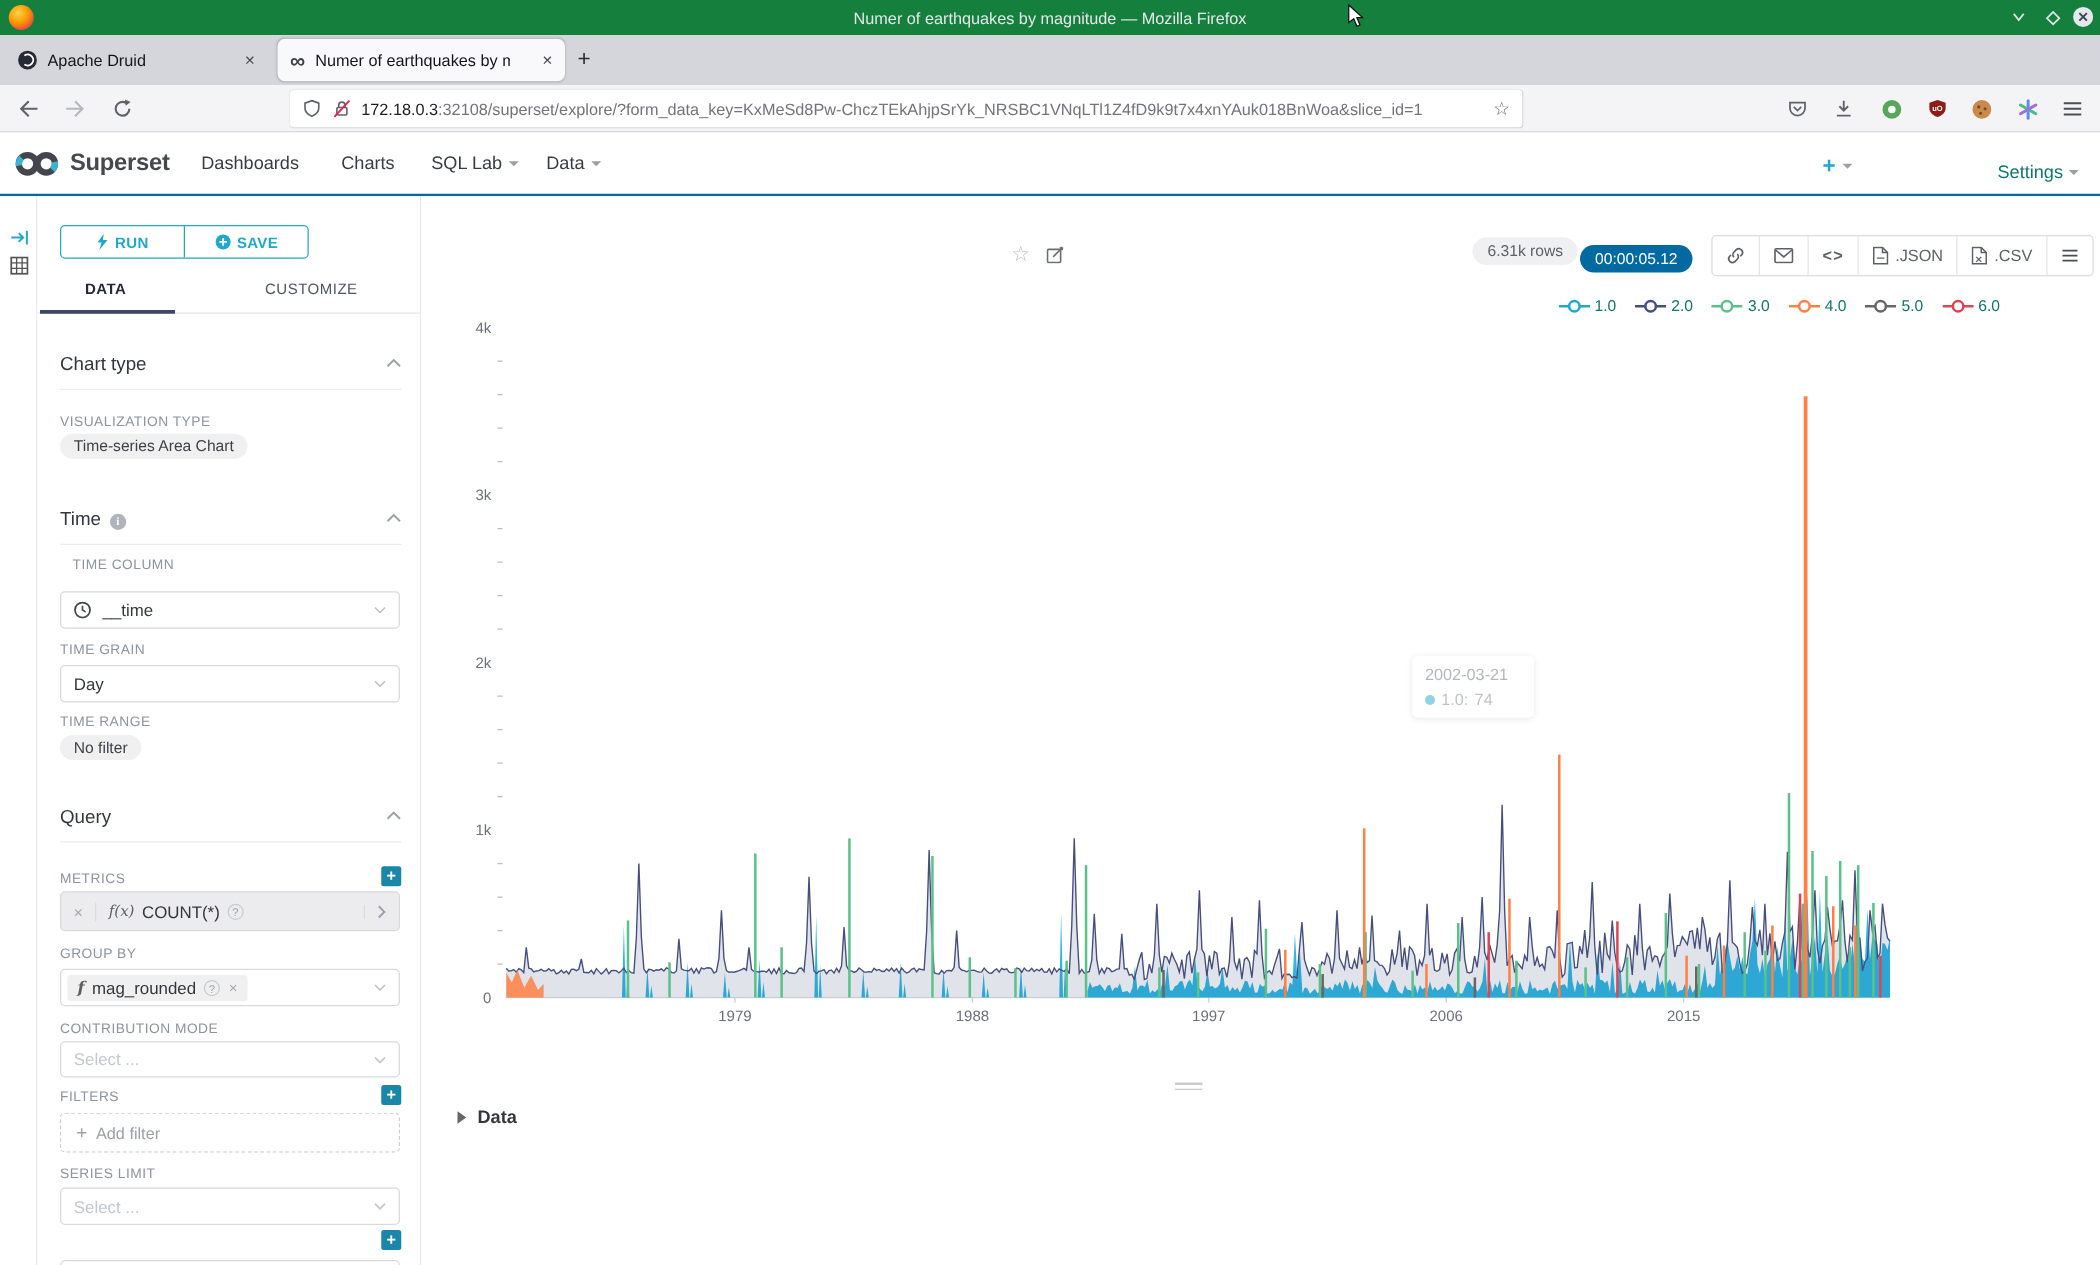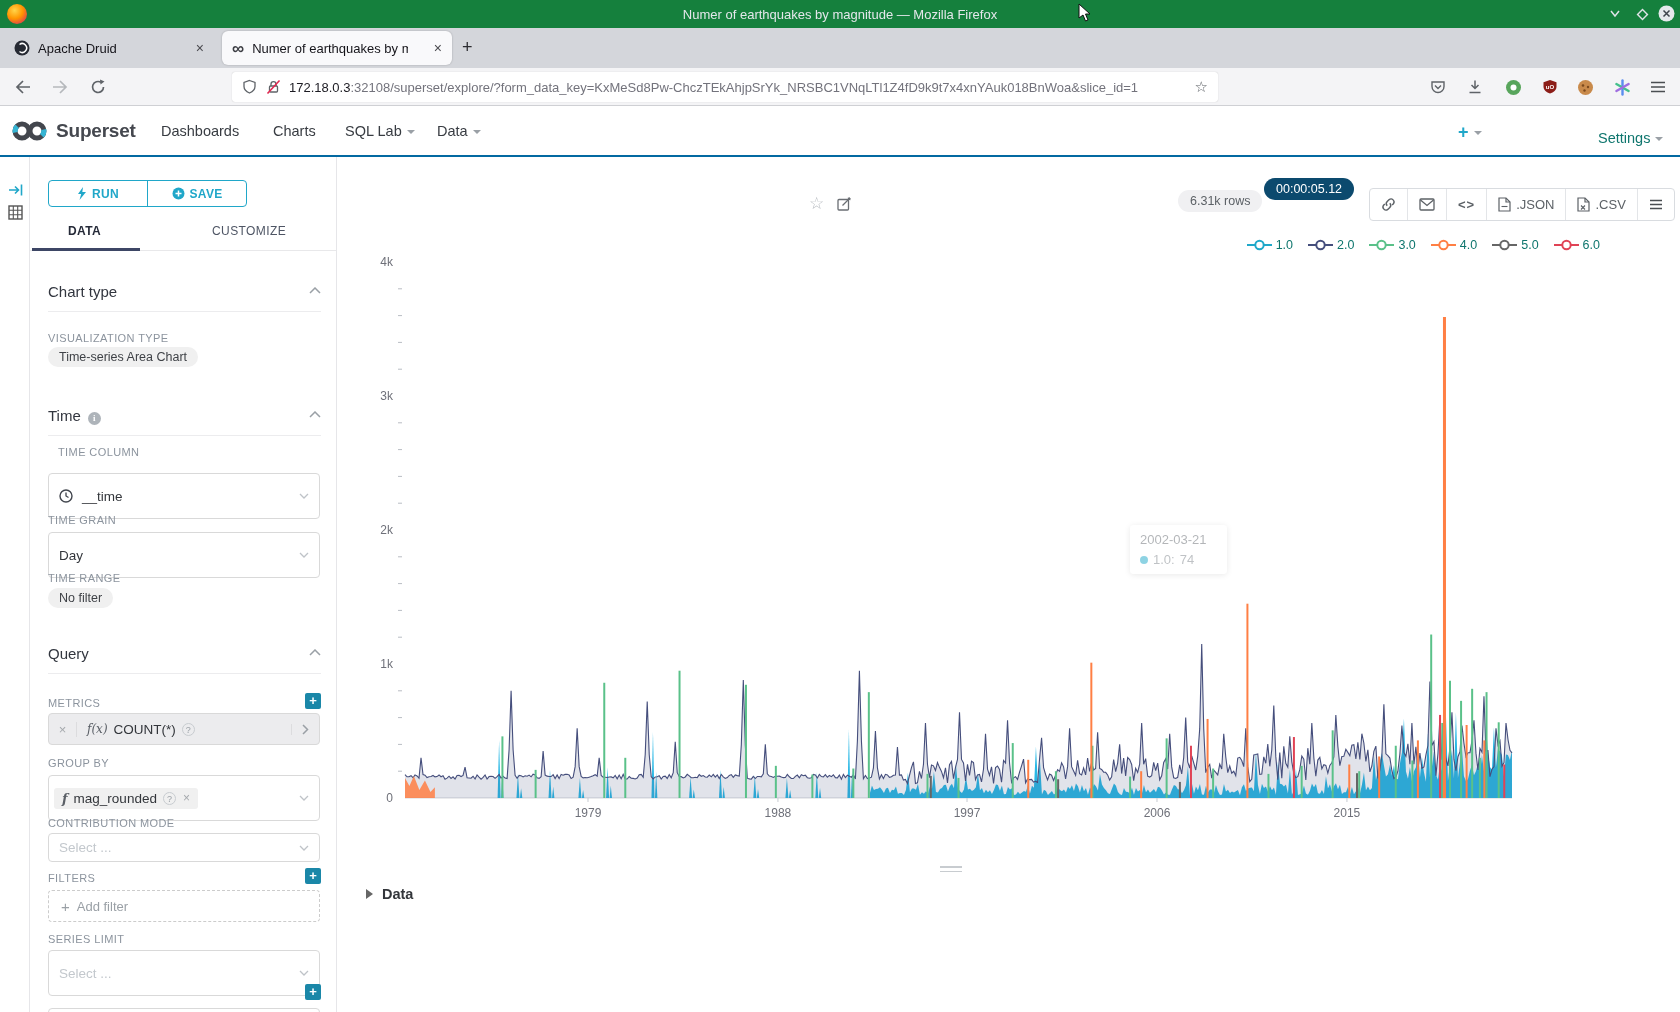--- a/index.html
+++ b/index.html
@@ -53,42 +53,42 @@
   #panel-tabs { position:absolute; left:0; top:54px; width:100%; height:40px; border-bottom:1px solid #e8e8ea; font-size:12px; letter-spacing:.4px; }
   #tab-data { position:absolute; left:38px; top:13px; color:#252a38; font-weight:bold; }
   #tab-customize { position:absolute; left:182px; top:13px; color:#4e5564; }
   #tab-underline { position:absolute; left:2px; top:37px; width:108px; height:3px; background:#3d4665; }
 
   .sec-h { position:absolute; left:18px; font-size:15px; color:#32363f; font-weight:500; }
   .sec-caret { position:absolute; right:15px; }
   .divider { position:absolute; left:18px; right:15px; height:1px; background:#ececee; }
   .lbl { position:absolute; left:18px; font-size:11px; letter-spacing:.4px; color:#8c949e; }
   .pill { position:absolute; left:18px; background:#f0f0f0; border-radius:11px; font-size:12.5px; color:#3f4247; padding:3px 11px; }
-  .sel { position:absolute; left:18px; width:272px; height:46px; border:1px solid #d9d9d9; border-radius:4px; background:#fff; display:flex; align-items:center; padding:0 10px; font-size:13.5px; color:#33363b; }
+  .sel { position:absolute; left:18px; width:272px; height:30px; border:1px solid #d9d9d9; border-radius:4px; background:#fff; display:flex; align-items:center; padding:0 10px; font-size:13.5px; color:#33363b; }
   .sel .chev { margin-left:auto; }
   .placeholder { color:#c3c8cd; }
   .plusbtn { position:absolute; right:15px; width:16px; height:16px; background:#1a87a8; border-radius:2px; color:#fff; font-size:13px; line-height:15px; text-align:center; font-weight:bold; }
   .qmark { display:inline-block; width:13px; height:13px; border:1px solid #c8ccd0; border-radius:50%; color:#9aa0a6; font-size:9px; line-height:12px; text-align:center; margin-left:6px; }
   .info-i { display:inline-block; width:13px; height:13px; background:#aeb4ba; border-radius:50%; color:#fff; font-size:9px; font-weight:bold; line-height:13px; text-align:center; margin-left:7px; font-family:"Liberation Serif",serif; }
   #metric-box { position:absolute; left:18px; top:556px; width:272px; height:32px; border:1px solid #d9d9d9; border-radius:4px; background:#ececee; display:flex; align-items:center; }
   #metric-x { width:28px; text-align:center; color:#a5a9ad; font-size:13px; border-right:1px solid #dcdcde; }
   #metric-main { flex:1; display:flex; align-items:center; padding-left:10px; font-size:13.5px; color:#33363b; }
   .fx { font-family:"DejaVu Serif",serif; font-style:italic; font-size:12px; color:#5a5f66; margin-right:6px; }
   #metric-arrow { width:28px; display:flex; justify-content:center; border-left:1px solid #dcdcde; }
   .chip { background:#f0f0f0; border-radius:3px; display:flex; align-items:center; padding:3px 8px; font-size:13.5px; color:#33363b; }
   .chip .x { color:#a5a9ad; margin-left:7px; font-size:12px; }
   #add-filter-box { position:absolute; left:18px; top:733px; width:272px; height:32px; border:1px dashed #ccc; border-radius:4px; display:flex; align-items:center; padding:0 12px; color:#9aa0a6; font-size:13px; gap:7px; }
 
   
   #main { position:absolute; left:337px; top:157px; width:1343px; bottom:0; background:#fff; }
   #chart-title { position:absolute; left:33px; top:30px; font-size:21.5px; color:#484a4e; }
   #title-star { position:absolute; left:472px; top:36px; color:#b9bdc2; font-size:17px; }
   #title-edit { position:absolute; left:500px; top:39px; }
   #rows-badge { position:absolute; left:841px; top:33px; background:#f0f0f2; border-radius:11px; font-size:12.5px; color:#5c6166; padding:4px 12px; }
-  #time-badge { position:absolute; left:927px; top:21px; background:#0c4a6e; border-radius:11px; font-size:12.5px; color:#fff; padding:4px 12px; }
+  #time-badge { position:absolute; left:927px; top:39px; background:#0369a1; border-radius:11px; font-size:12.5px; color:#fff; padding:4px 12px; }
   #btn-group { position:absolute; left:1032px; top:31px; height:33px; border:1px solid #d9dce0; border-radius:4px; display:flex; align-items:stretch; background:#fff; }
   .bg-cell { display:flex; align-items:center; justify-content:center; padding:0 11px; border-right:1px solid #e3e5e8; color:#5c6166; font-size:13px; gap:5px; }
   .bg-cell:last-child { border-right:none; }
   #legend { position:absolute; top:81px; right:80px; display:flex; gap:15px; align-items:center; }
   .legend-item { display:flex; align-items:center; gap:4px; font-size:12.5px; color:#0f766e; }
   #tooltip { position:absolute; left:793px; top:368px; width:97px; background:rgba(255,255,255,.85); border-radius:4px; box-shadow:0 1px 6px rgba(0,0,0,.18); padding:7px 10px; opacity:.5; }
   #tooltip .tt-date { font-size:13px; color:#696e74; }
   .tt-row { display:flex; align-items:center; gap:5px; margin-top:5px; font-size:13px; color:#81878d; }
   #tt-dot { width:8px; height:8px; border-radius:50%; }
   #drag-handle { position:absolute; left:603px; top:709px; width:22px; }

